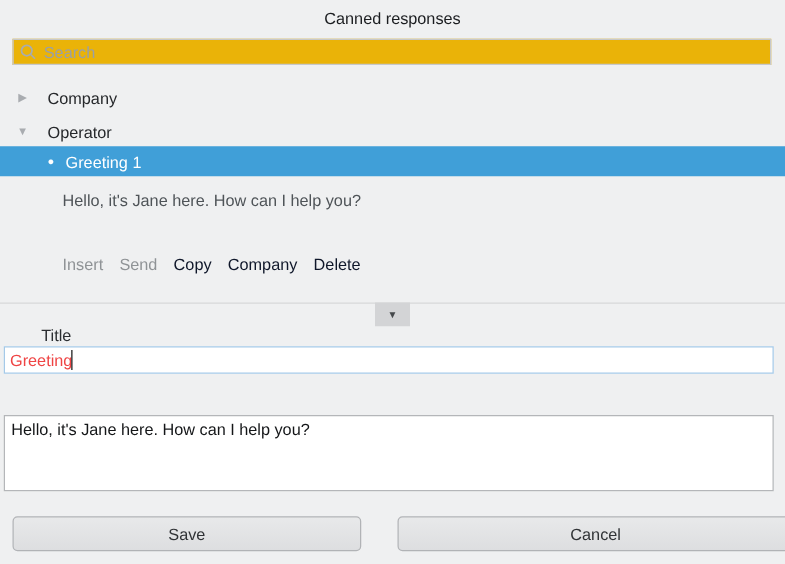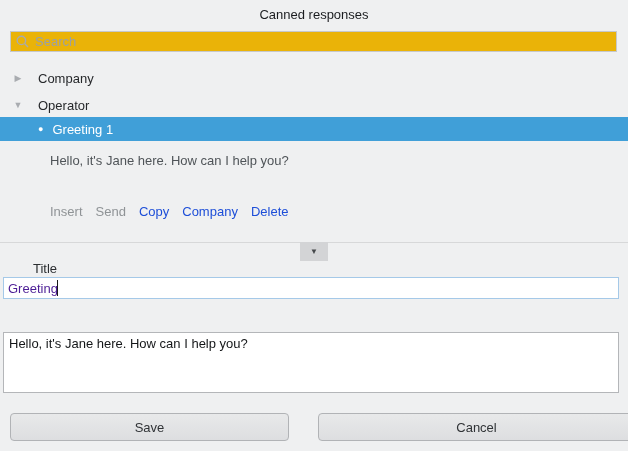--- a/index.html
+++ b/index.html
@@ -57,21 +57,21 @@
   .preview-text{
     position:absolute;left:50px;top:153px;color:#4f5458;
   }
 
   .actions{
     position:absolute;left:50px;top:186px;
     display:flex;gap:13px;align-items:center;margin-top:18px;
   }
   .action{cursor:pointer;}
   .action.disabled{color:#8f9396;cursor:default;}
-  .action.enabled{color:#1d4ed8;}
+  .action.enabled{color:#0f172a;}
 
   .divider{
     position:absolute;left:0;top:242px;width:100%;height:1px;
     background:#d7d8d9;
   }
 
   .collapse-btn{
     position:absolute;left:300px;top:242px;width:28px;height:19px;
     background:#d3d4d6;border:none;padding:0;
     font-size:8px;color:#45484b;line-height:19px;text-align:center;
@@ -79,21 +79,21 @@
   }
 
   .field-label{position:absolute;left:8px;color:#2b2e31;}
   .label-title{top:261px;margin-left:25px;}
   .label-text{top:332px;}
 
   .title-input{
     position:absolute;left:3px;top:277px;width:616px;height:22px;
     box-sizing:border-box;background:#ffffff;
     border:1px solid #a5c9e8;outline:none;
-    font-family:"Liberation Sans", sans-serif;font-size:13px;color:#4c1d95;
+    font-family:"Liberation Sans", sans-serif;font-size:13px;color:#ef4444;
     padding:0 4px;
   }
   .text-caret{
     position:absolute;left:57px;top:280px;width:1px;height:16px;
     background:#1a1a1a;
   }
 
   .text-area{
     position:absolute;left:3px;top:332px;width:616px;height:61px;
     box-sizing:border-box;background:#ffffff;

